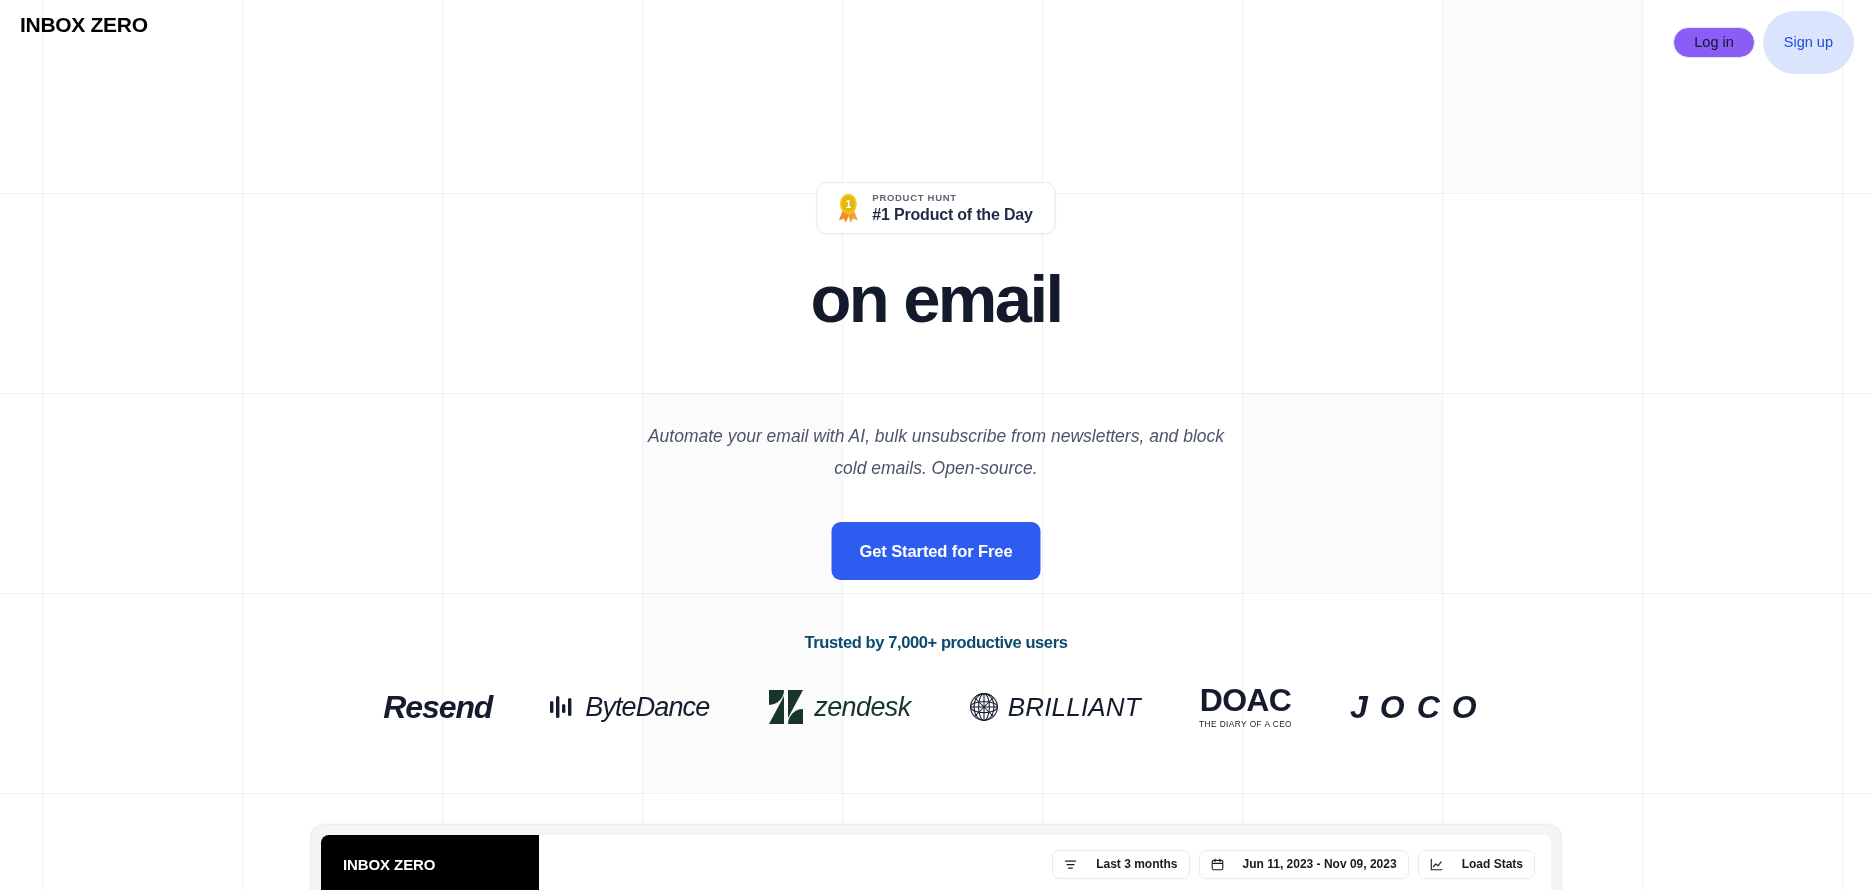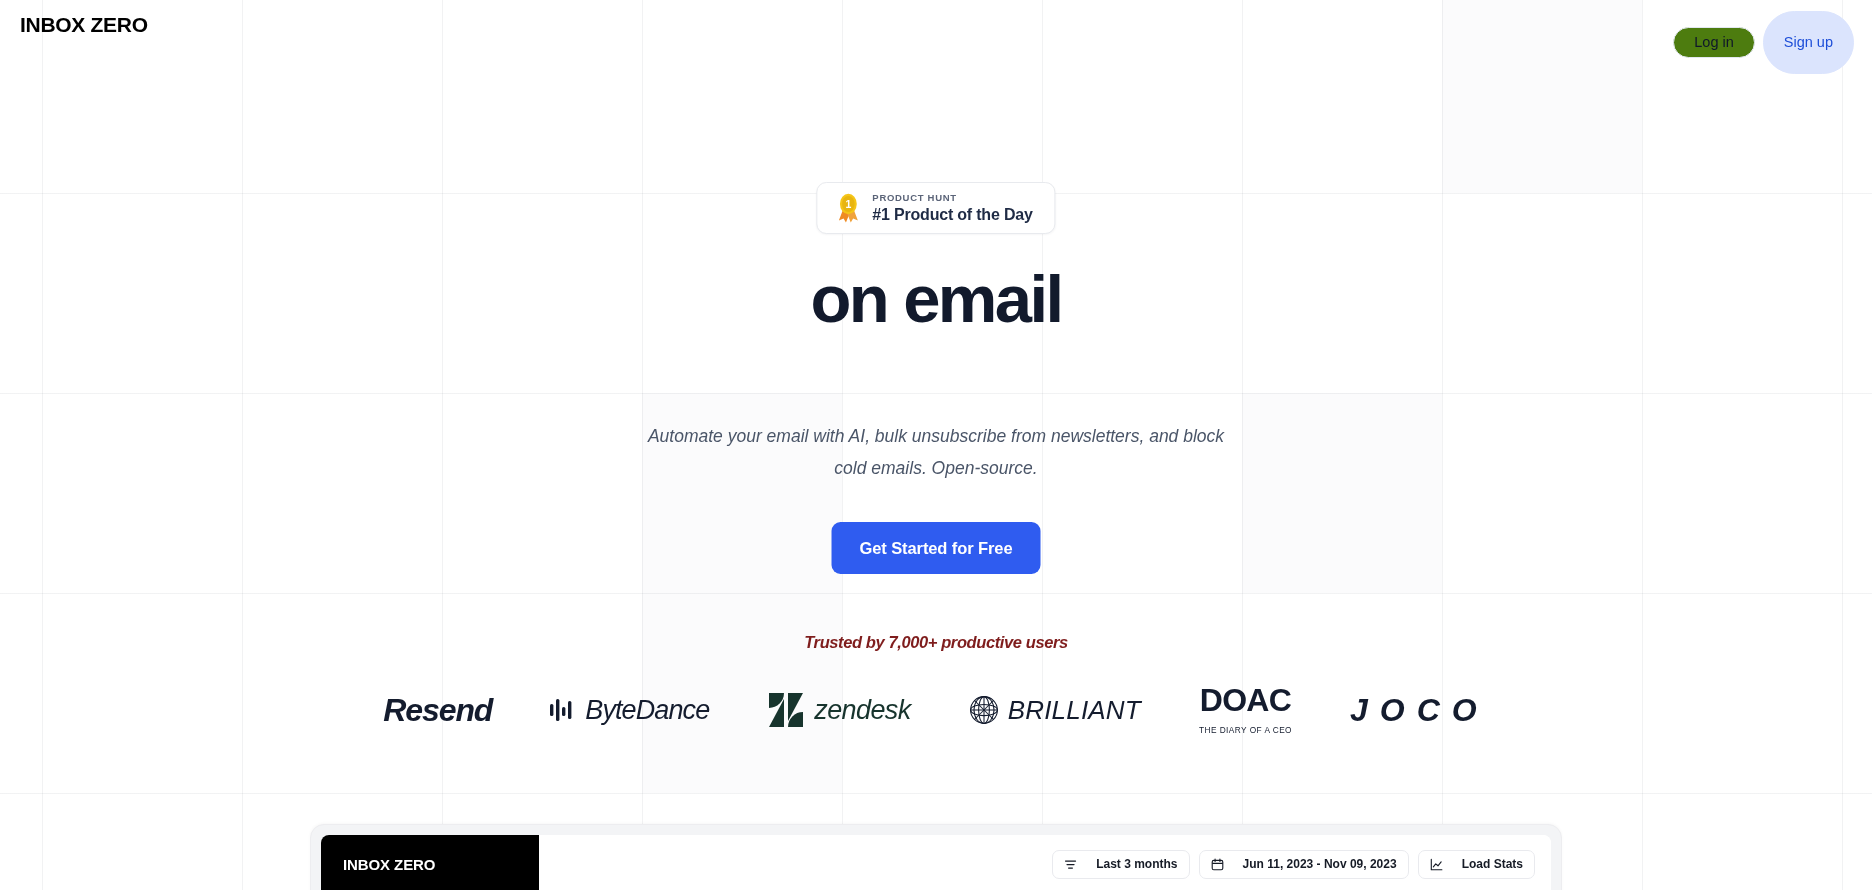--- a/index.html
+++ b/index.html
@@ -86,21 +86,21 @@
     position: absolute;
     right: 18px;
     top: 11px;
     display: flex;
     align-items: center;
     gap: 8px;
   }
   .btn-login {
     font-size: 14.5px;
     color: #0f172a;
-    background: #4d7c0f;
+    background: #8b5cf6;
     border: 1px solid #e2e8f0;
     border-radius: 999px;
     padding: 6px 20px;
     cursor: pointer;
     font-family: "Liberation Sans", sans-serif;
     line-height: 17px;
   }
   .btn-signup {
     font-size: 14.5px;
     color: #1d4ed8;
@@ -188,37 +188,36 @@
     left: 50%;
     transform: translateX(-50%);
     top: 522px;
     background: #2f5cf0;
     color: #ffffff;
     font-size: 16.5px;
     font-weight: 700;
     border: none;
     border-radius: 9px;
     padding: 0 28px;
-    height: 52px;
+    height: 58px;
     line-height: 42px;
     cursor: pointer;
     font-family: "Liberation Sans", sans-serif;
     letter-spacing: -0.1px;
   }
 
   .trusted {
     position: absolute;
     left: 50%;
     transform: translateX(-50%);
     top: 633px;
     font-size: 16.5px;
     font-weight: 700;
-    color: #7f1d1d;
+    color: #0c4a6e;
     letter-spacing: -0.4px;
-    font-style: italic;
   }
 
   .logos {
     position: absolute;
     left: 50%;
     transform: translateX(-50%);
     top: 685px;
     display: flex;
     align-items: center;
     justify-content: center;
@@ -245,21 +244,21 @@
   .lg-brilliant {
     font-size: 26px; font-weight: 500; letter-spacing: 0.2px; color: #141c2e;
   }
   .lg-doac-wrap { display: flex; flex-direction: column; align-items: center; }
   .lg-doac {
     font-size: 32px; font-weight: 800; letter-spacing: -0.7px; color: #141c2e;
     line-height: 31px;
     text-align: center;
   }
   .lg-doac-sub {
-    font-size: 8.3px; letter-spacing: 0.45px; color: #141c2e; margin-top: 9px;
+    font-size: 8.3px; letter-spacing: 0.45px; color: #141c2e; margin-top: 3px;
   }
   .lg-joco {
     font-size: 32px; font-weight: 800; letter-spacing: 12px; color: #141c2e;
   }
 
   
   .app-preview {
     position: absolute;
     left: 50%;
     transform: translateX(-50%);

